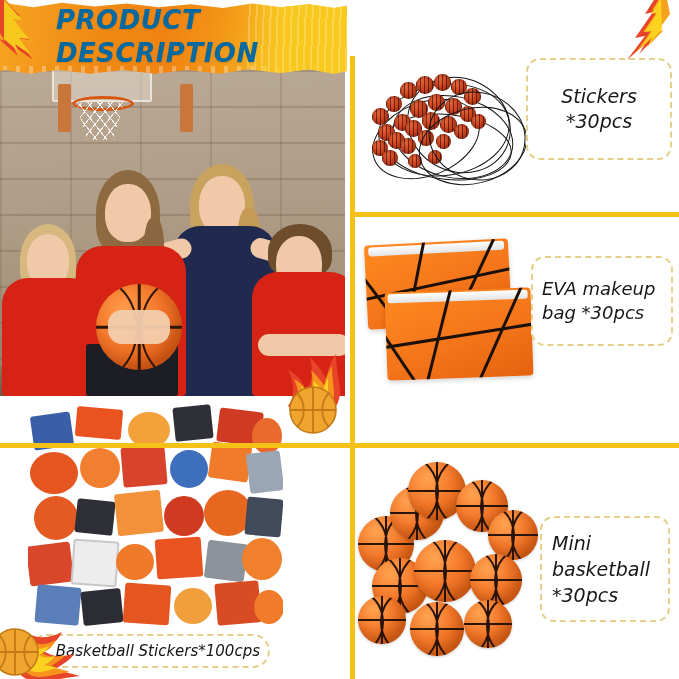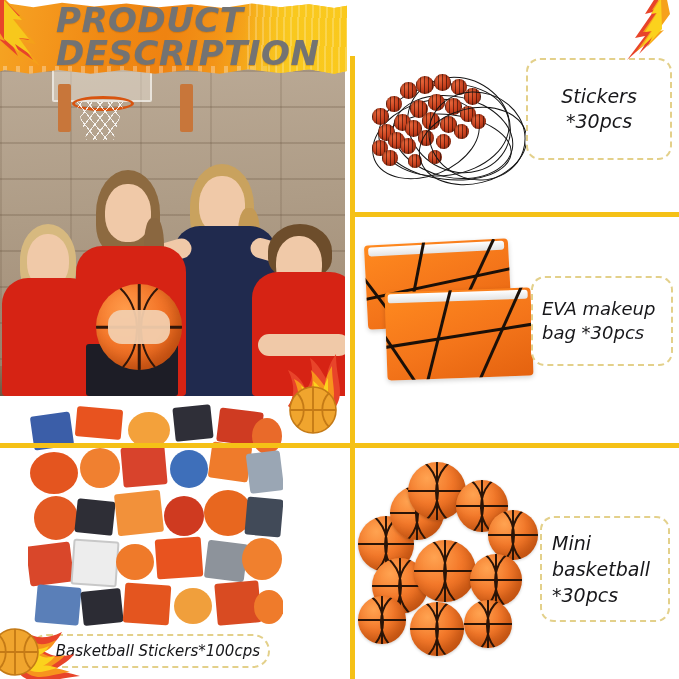--- a/index.html
+++ b/index.html
@@ -39,24 +39,24 @@
       linear-gradient(90deg, rgba(249,200,30,0) 0%, #f9c81e 42%, #fac91d 100%);
   }
   .banner-brush:before{
     content:"";position:absolute;left:0;bottom:-2px;width:100%;height:12px;
     background:repeating-linear-gradient(88deg,
       rgba(255,255,255,0.0) 0px, rgba(255,255,255,0.0) 9px,
       rgba(255,255,255,0.30) 9px, rgba(255,255,255,0.30) 13px);
   }
   .banner-title{
     position:absolute;left:56px;top:4px;width:300px;
-    color:#737373;
+    color:#0369a1;
     font-family:"DejaVu Sans", sans-serif;
     font-weight:bold;font-style:italic;
-    font-size:34px;line-height:33px;letter-spacing:0.5px;
+    font-size:26px;line-height:33px;letter-spacing:0.5px;
     text-transform:uppercase;
     text-shadow:0 1px 1px rgba(150,80,0,0.28);
     white-space:pre-line;
     z-index:4;
   }
 
   
   .flame-tl{position:absolute;left:-4px;top:-6px;width:62px;height:78px;z-index:5;}
   .flame-tr{position:absolute;right:6px;top:-10px;width:58px;height:72px;z-index:5;}
   .flame-ball-mid{position:absolute;left:274px;top:352px;width:82px;height:84px;z-index:6;}
@@ -131,21 +131,21 @@
   }
   .capbox span{
     display:block;width:100%;
     font-family:"DejaVu Sans", sans-serif;
     font-style:italic;
     color:#17171a;
     white-space:pre-line;
   }
   .cap1{left:526px;top:58px;width:146px;height:102px;padding:0 10px;}
   .cap1 span{font-size:19px;line-height:25px;text-align:center;}
-  .cap2{left:531px;top:276px;width:142px;height:90px;padding:0 9px;}
+  .cap2{left:531px;top:256px;width:142px;height:90px;padding:0 9px;}
   .cap2 span{font-size:18px;line-height:24px;text-align:left;}
   .cap3{left:540px;top:516px;width:130px;height:106px;padding:0 10px;}
   .cap3 span{font-size:19px;line-height:26px;text-align:left;}
   .cap4{
     left:30px;top:634px;width:240px;height:34px;border-radius:18px;padding:0 8px;
   }
   .cap4 span{font-size:15px;line-height:18px;text-align:right;}
 
   
   .wb-wrap{position:absolute;left:358px;top:62px;width:170px;height:140px;overflow:hidden;}

